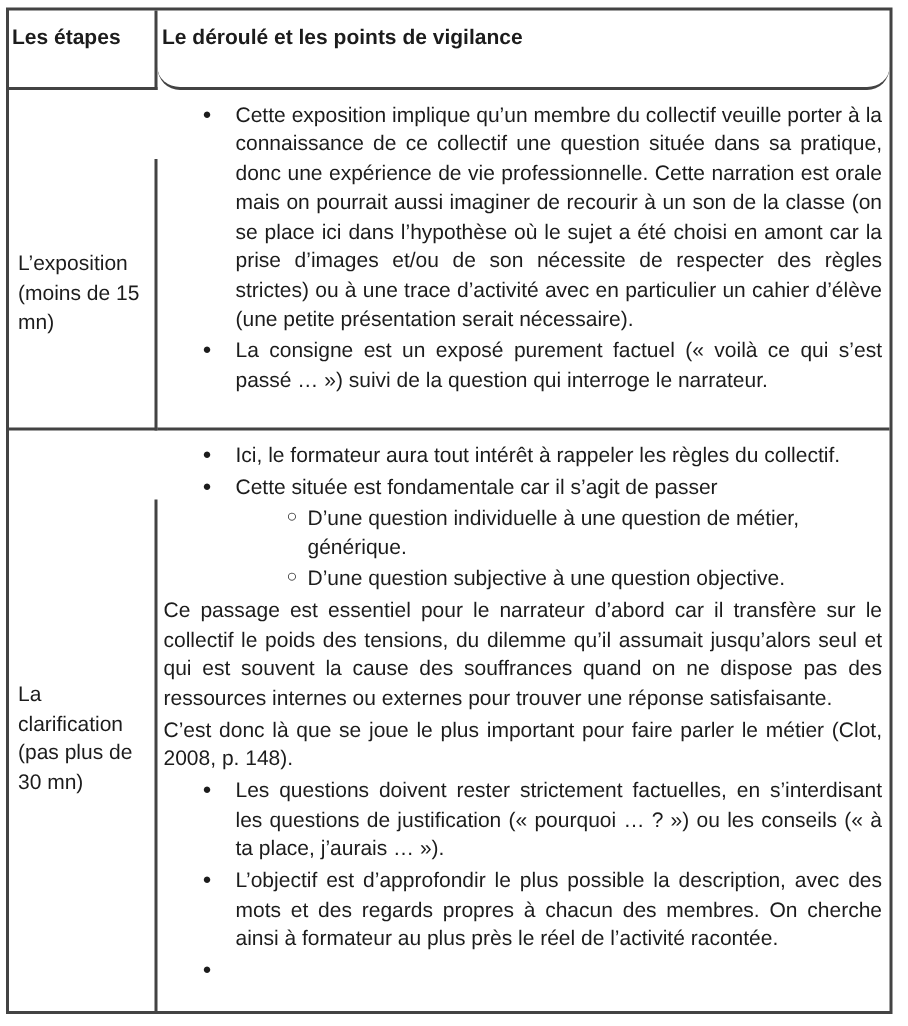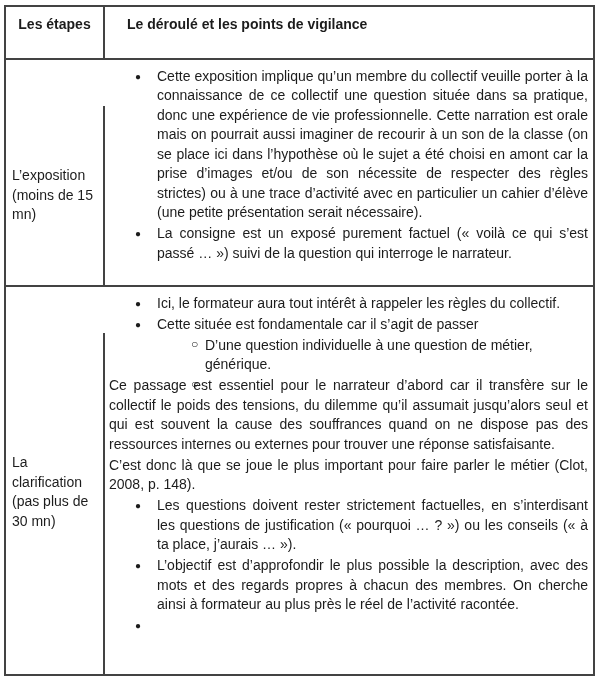--- a/index.html
+++ b/index.html
@@ -37,22 +37,22 @@
     font-size: 14px;
     line-height: 19.5px;
   }
   .b-right  { border-right: 2px solid #434343; }
   .b-bottom { border-bottom: 2px solid #434343; }
 
   .hcell {
     font-weight: bold;
     padding-top: 8px;
   }
-  .hcell.steps { text-align: center; padding-left: 2px; padding-right: 2px; }
-  .hcell.details { padding-left: 22px; padding-right: 5px; }
+  .hcell.steps { padding-left: 2px; padding-right: 2px; }
+  .hcell.details { padding-left: 3px; padding-right: 5px; border-radius: 15px; }
 
   .stage-cell {
     display: flex;
     align-items: center;
     padding-left: 6px;
     padding-right: 4px;
     margin-top: 46px;
   }
   .stage-cell.shift-up { padding-bottom: 23px; }
 
@@ -119,20 +119,21 @@
       <div class="item bullet">
         <span class="marker">●</span>
         <span>Cette située est fondamentale car il s’agit de passer</span>
       </div>
       <div class="item subbullet">
         <span class="marker">○</span>
         <span>D’une question individuelle à une question de métier, générique.</span>
       </div>
       <div class="item subbullet">
         <span class="marker">○</span>
+        <span>D’une question subjective à une question objective.</span>
       </div>
       <div class="item paragraph">
         <span>Ce passage est essentiel pour le narrateur d’abord car il transfère sur le collectif le poids des tensions, du dilemme qu’il assumait jusqu’alors seul et qui est souvent la cause des souffrances quand on ne dispose pas des ressources internes ou externes pour trouver une réponse satisfaisante.</span>
       </div>
       <div class="item paragraph">
         <span>C’est donc là que se joue le plus important pour faire parler le métier (Clot, 2008, p. 148).</span>
       </div>
       <div class="item bullet">
         <span class="marker">●</span>
         <span>Les questions doivent rester strictement factuelles, en s’interdisant les questions de justification (« pourquoi … ? ») ou les conseils (« à ta place, j’aurais … »).</span>

